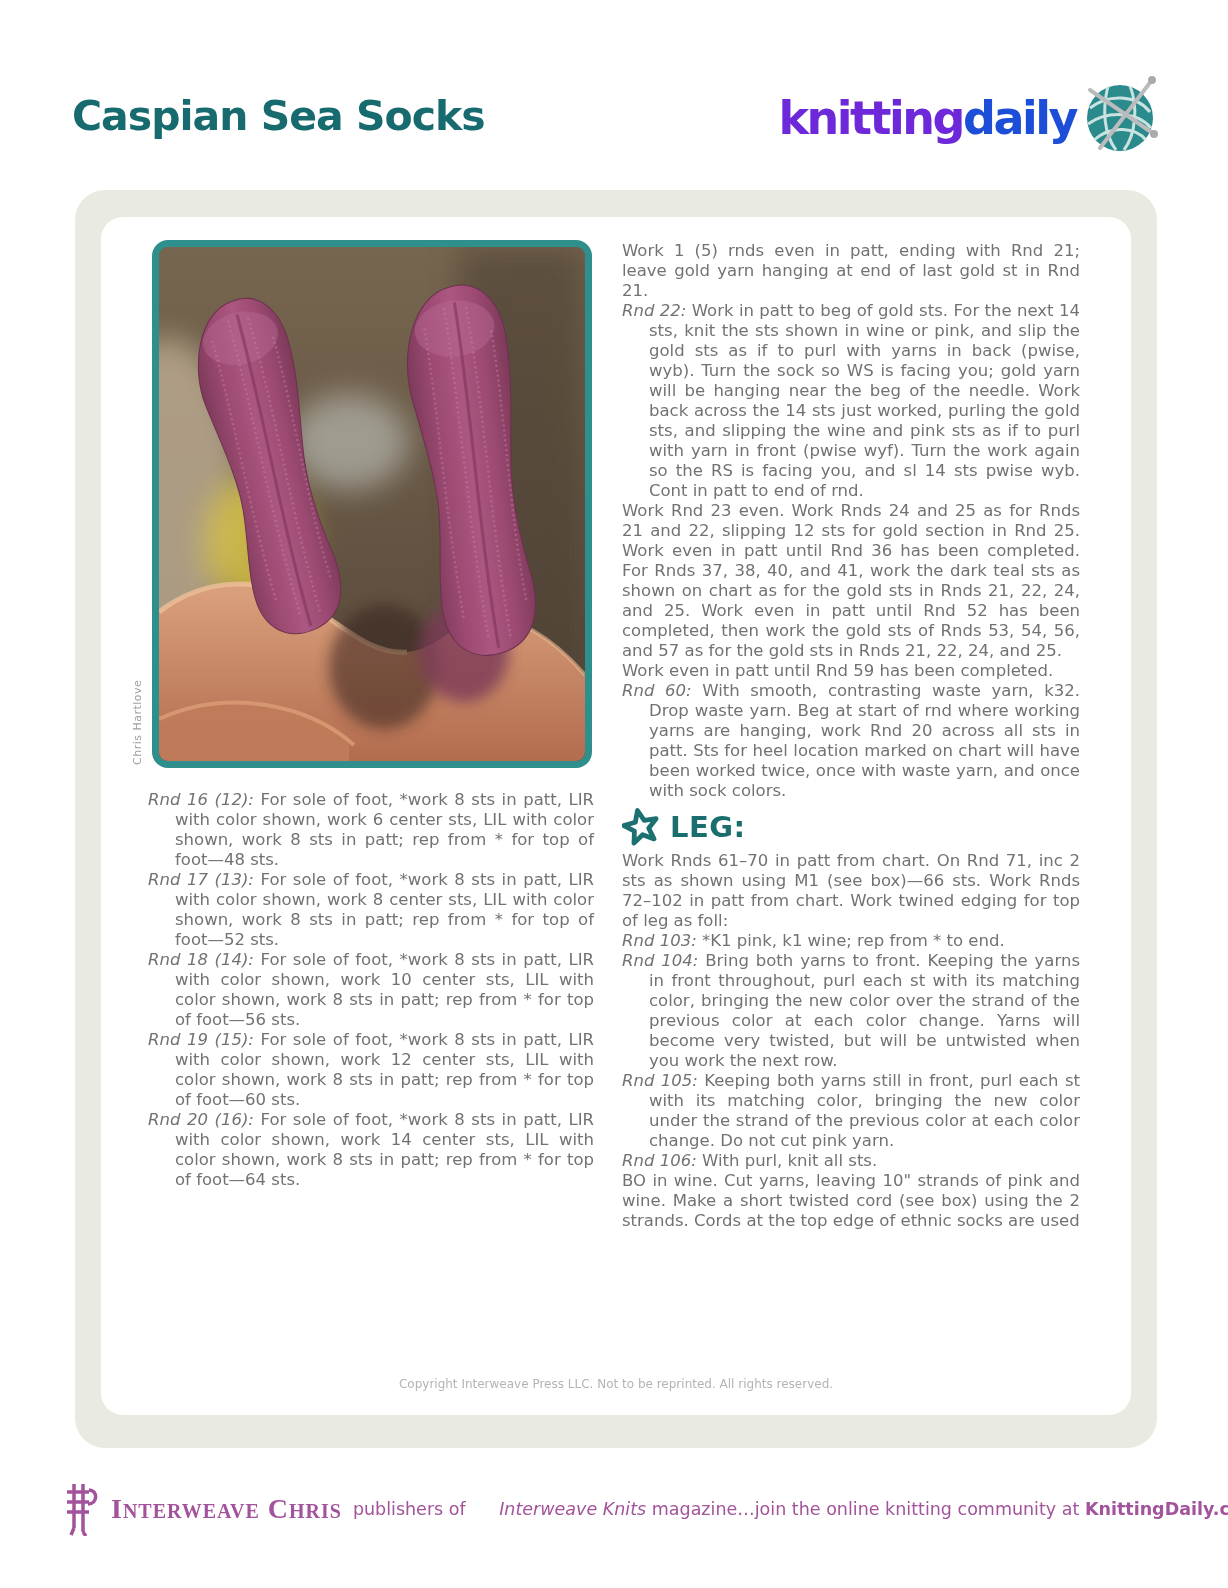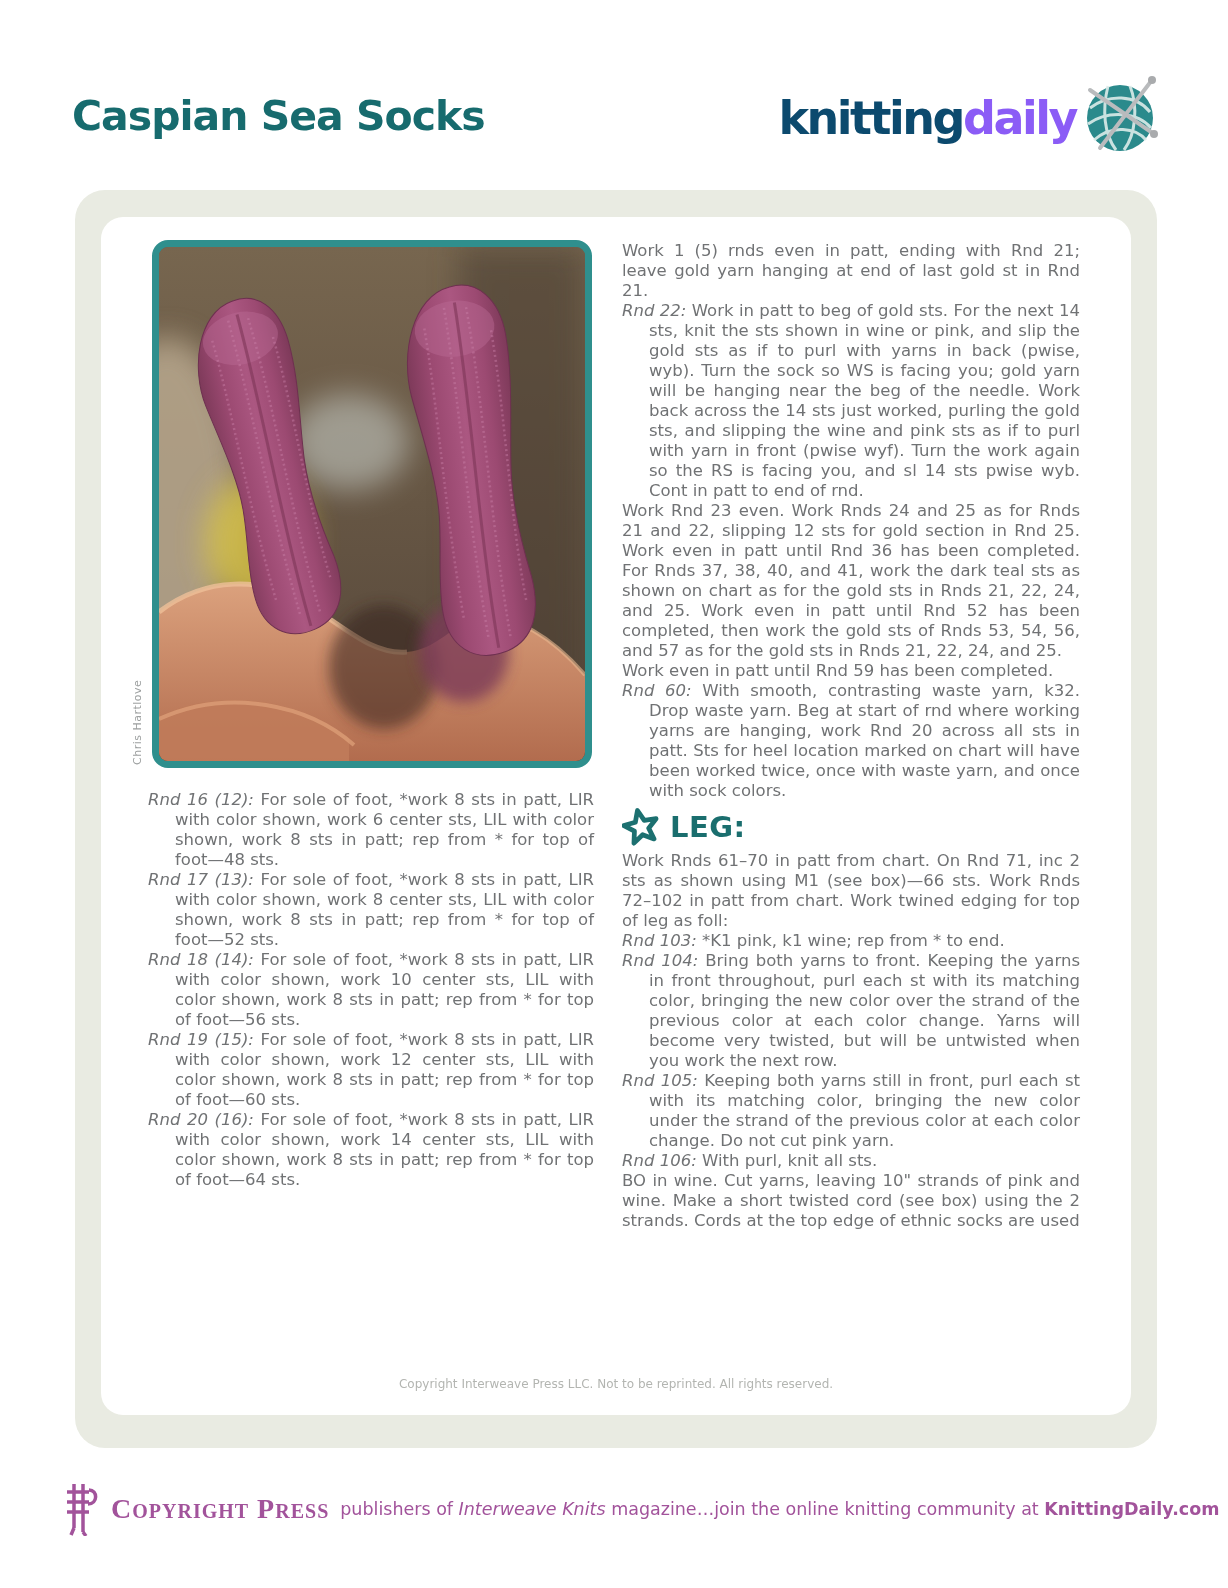--- a/index.html
+++ b/index.html
@@ -5,22 +5,22 @@
   * { margin:0; padding:0; box-sizing:border-box; }
   html,body { width:1228px; height:1588px; background:#ffffff;
     font-family:"DejaVu Sans", sans-serif; }
   .page { position:relative; width:1228px; height:1588px; overflow:hidden; background:#fff; }
 
   
   .page-title { position:absolute; left:72px; top:92px; font-size:41px; font-weight:bold;
     color:#176b6e; letter-spacing:-1px; }
   .brand-logo { position:absolute; top:72px; right:66px; display:flex; align-items:center; gap:2px; }
   .logo-word { font-size:46px; font-weight:bold; letter-spacing:-2.5px; }
-  .logo-knitting { color:#0c4a6e; }
-  .logo-daily { color:#8b5cf6; }
+  .logo-knitting { color:#6d28d9; }
+  .logo-daily { color:#1d4ed8; }
 
   
   .content-panel { position:absolute; left:75px; top:190px; width:1082px; height:1258px;
     background:#e9ebe2; border-radius:30px; }
   .content-card { position:absolute; left:26px; top:27px; right:26px; bottom:33px;
     background:#ffffff; border-radius:22px; }
   .page-number { position:absolute; bottom:6px; left:0; right:0; text-align:center;
     font-size:15px; color:#a2aaa4; }
 
   
@@ -43,21 +43,21 @@
 
   .copyright-note { position:absolute; bottom:24px; left:0; right:0; text-align:center;
     font-size:12px; color:#b3b5b1; }
 
   
   .footer { position:absolute; left:64px; top:1478px; width:1110px; display:flex;
     align-items:center; gap:11px; color:#a2539b; }
   .footer-brand { font-family:"Liberation Serif", serif; font-variant:small-caps;
     font-weight:600; font-size:28px; letter-spacing:1px; white-space:nowrap; }
   .footer-tagline { font-size:17.5px; white-space:nowrap; }
-  .footer-tagline i { font-style:italic; }
+  .footer-tagline i { font-style:italic;margin-left:28px; }
   .footer-tagline b { font-weight:bold; }
 </style>
 </head>
 <body>
 
 <div class="page">
 
   <div class="page-title">Caspian Sea Socks</div>
 
   <div class="brand-logo">
@@ -216,17 +216,17 @@
             <path d="M3,24 H25"></path>
             <path d="M3,34 H25"></path>
           <path d="M10,6 V50"></path>
             <path d="M19,6 V54"></path>
           <path d="M25,12 C34,12 34,26 24,26"></path>
           <path d="M10,50 L7,57"></path>
             <path d="M19,54 L22,58"></path>
         </g>
       </svg>
     </span>
-    <span class="footer-brand">Copyright Press</span>
+    <span class="footer-brand">Interweave Chris</span>
     <span class="footer-tagline"><span>publishers of </span><i>Interweave Knits</i><span> magazine…join the online knitting community at </span><b>KnittingDaily.com</b></span>
   </div>
 
 </div>
 
 </body></html>

